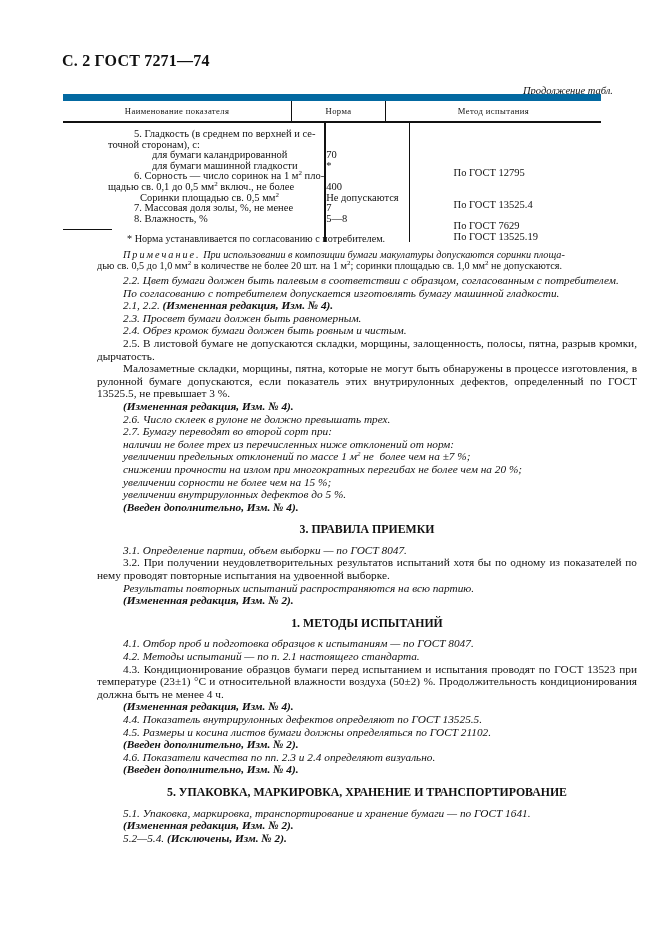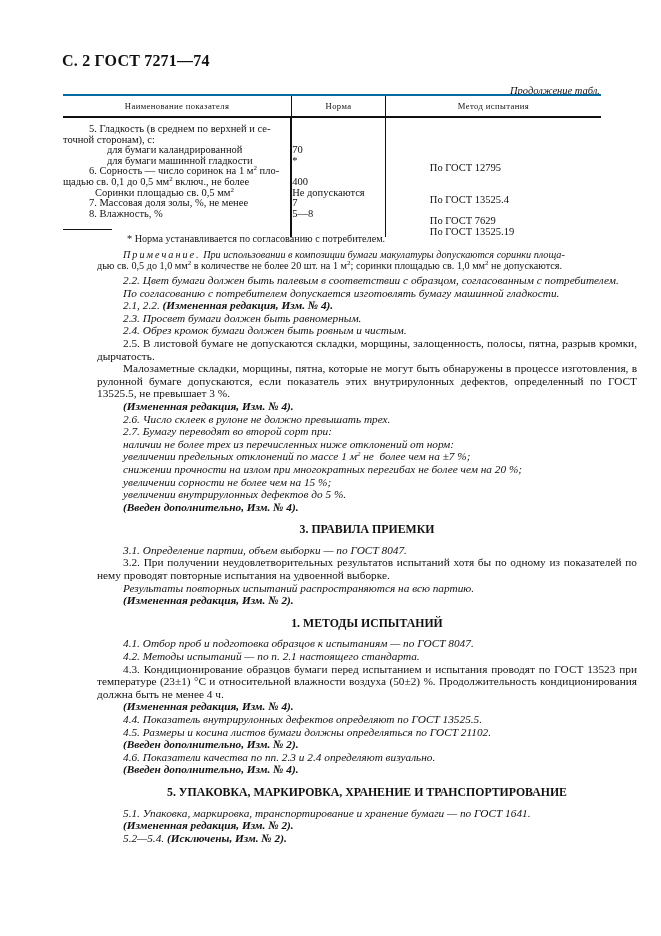--- a/index.html
+++ b/index.html
@@ -2,30 +2,30 @@
 <html><head>
 <meta charset="utf-8">
 <style>
   html, body { margin: 0; padding: 0; background: #ffffff; }
   body {
     width: 661px; height: 936px; position: relative; overflow: hidden;
     font-family: "Liberation Serif", "DejaVu Serif", serif;
     color: #111; font-size: 11.3px; line-height: 12.6px;
   }
   .page-header { position: absolute; left: 62px; top: 55px; font-weight: bold; font-size: 16px; letter-spacing: 0.2px; }
-  .cont { position: absolute; right: 61px; top: 85px; font-style: italic; font-size: 10.5px; }
+  .cont { position: absolute; right: 48px; top: 85px; font-style: italic; font-size: 10.5px; }
   .table { position: absolute; left: 63px; top: 94px; width: 538px; }
-  .thead { display: flex; border-top: 2px solid #0369a1; border-bottom: 2px solid #111; height: 20px; align-items: center; font-size: 8.6px; letter-spacing: 0.4px; }
+  .thead { display: flex; border-top: 7px solid #0369a1; border-bottom: 2px solid #111; height: 20px; align-items: center; font-size: 8.6px; letter-spacing: 0.4px; }
   .thead > div { text-align: center; height: 20px; line-height: 20px; }
   .c1 { width: 229px; border-right: 1px solid #111; }
   .c2 { width: 93px; border-right: 1px solid #111; }
   .c3 { width: 216px; }
   .tbody { position: relative; display: flex; }
   .tbody .c1 { border-right: 2px solid #111; width: 228px; }
-  .row-lines { font-size: 10.5px; line-height: 10.6px; }
+  .row-lines { font-size: 10.5px; line-height: 10.6px; margin-left: 45px; }
   .col1 .l { white-space: nowrap; }
   .col2 .l { text-align: left; white-space: nowrap; }
   .col3 .l { padding-left: 44px; white-space: nowrap; }
   .ind1 { padding-left: 26px; }
   .ind2 { padding-left: 44px; }
   .ind3 { padding-left: 32px; }
   .table-rule { position: absolute; left: 63px; top: 229px; width: 49px; border-top: 1px solid #111; }
   .body-text { position: absolute; left: 62px; width: 540px; }
   .p { margin: 0; text-align: justify; white-space: nowrap; }
   .p.wrap { white-space: normal; text-align: justify; text-align-last: left; }

